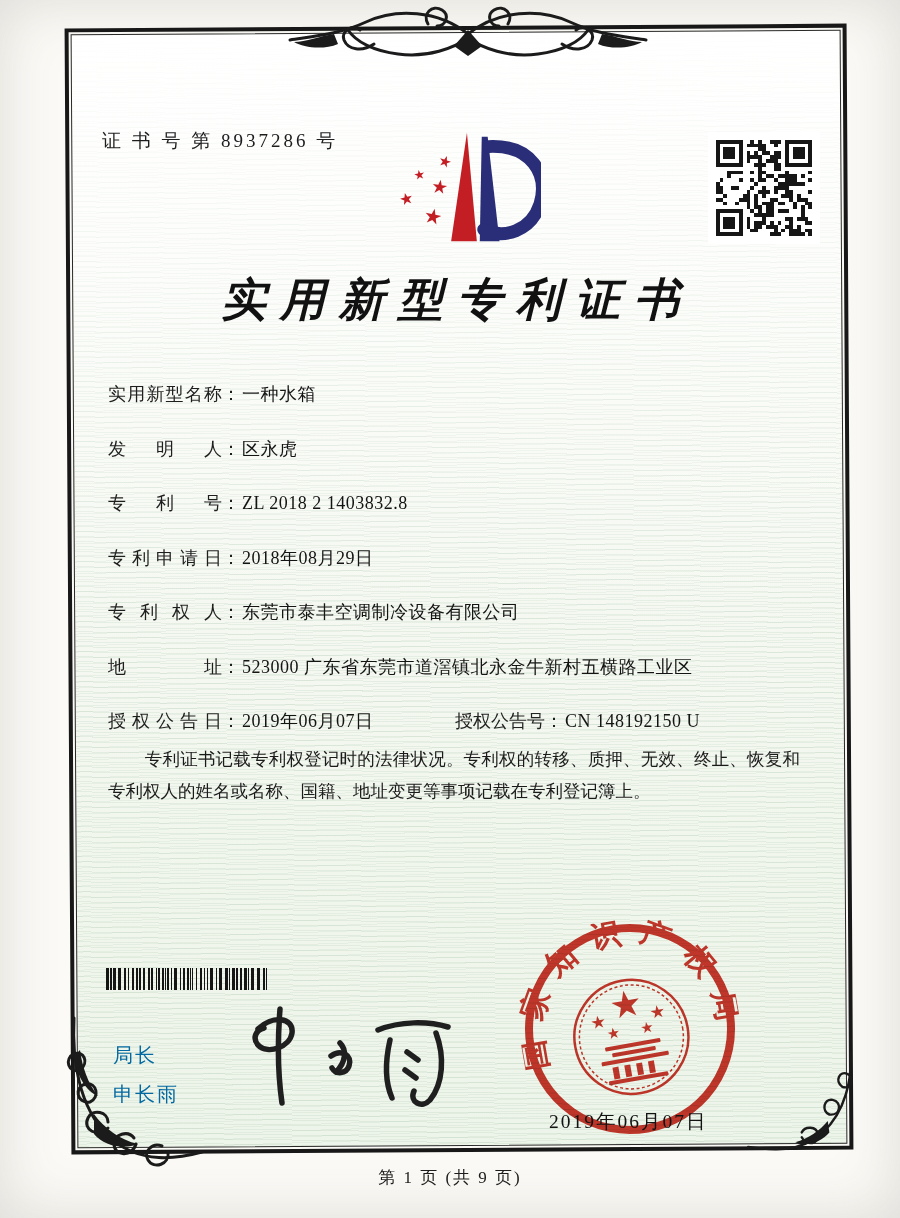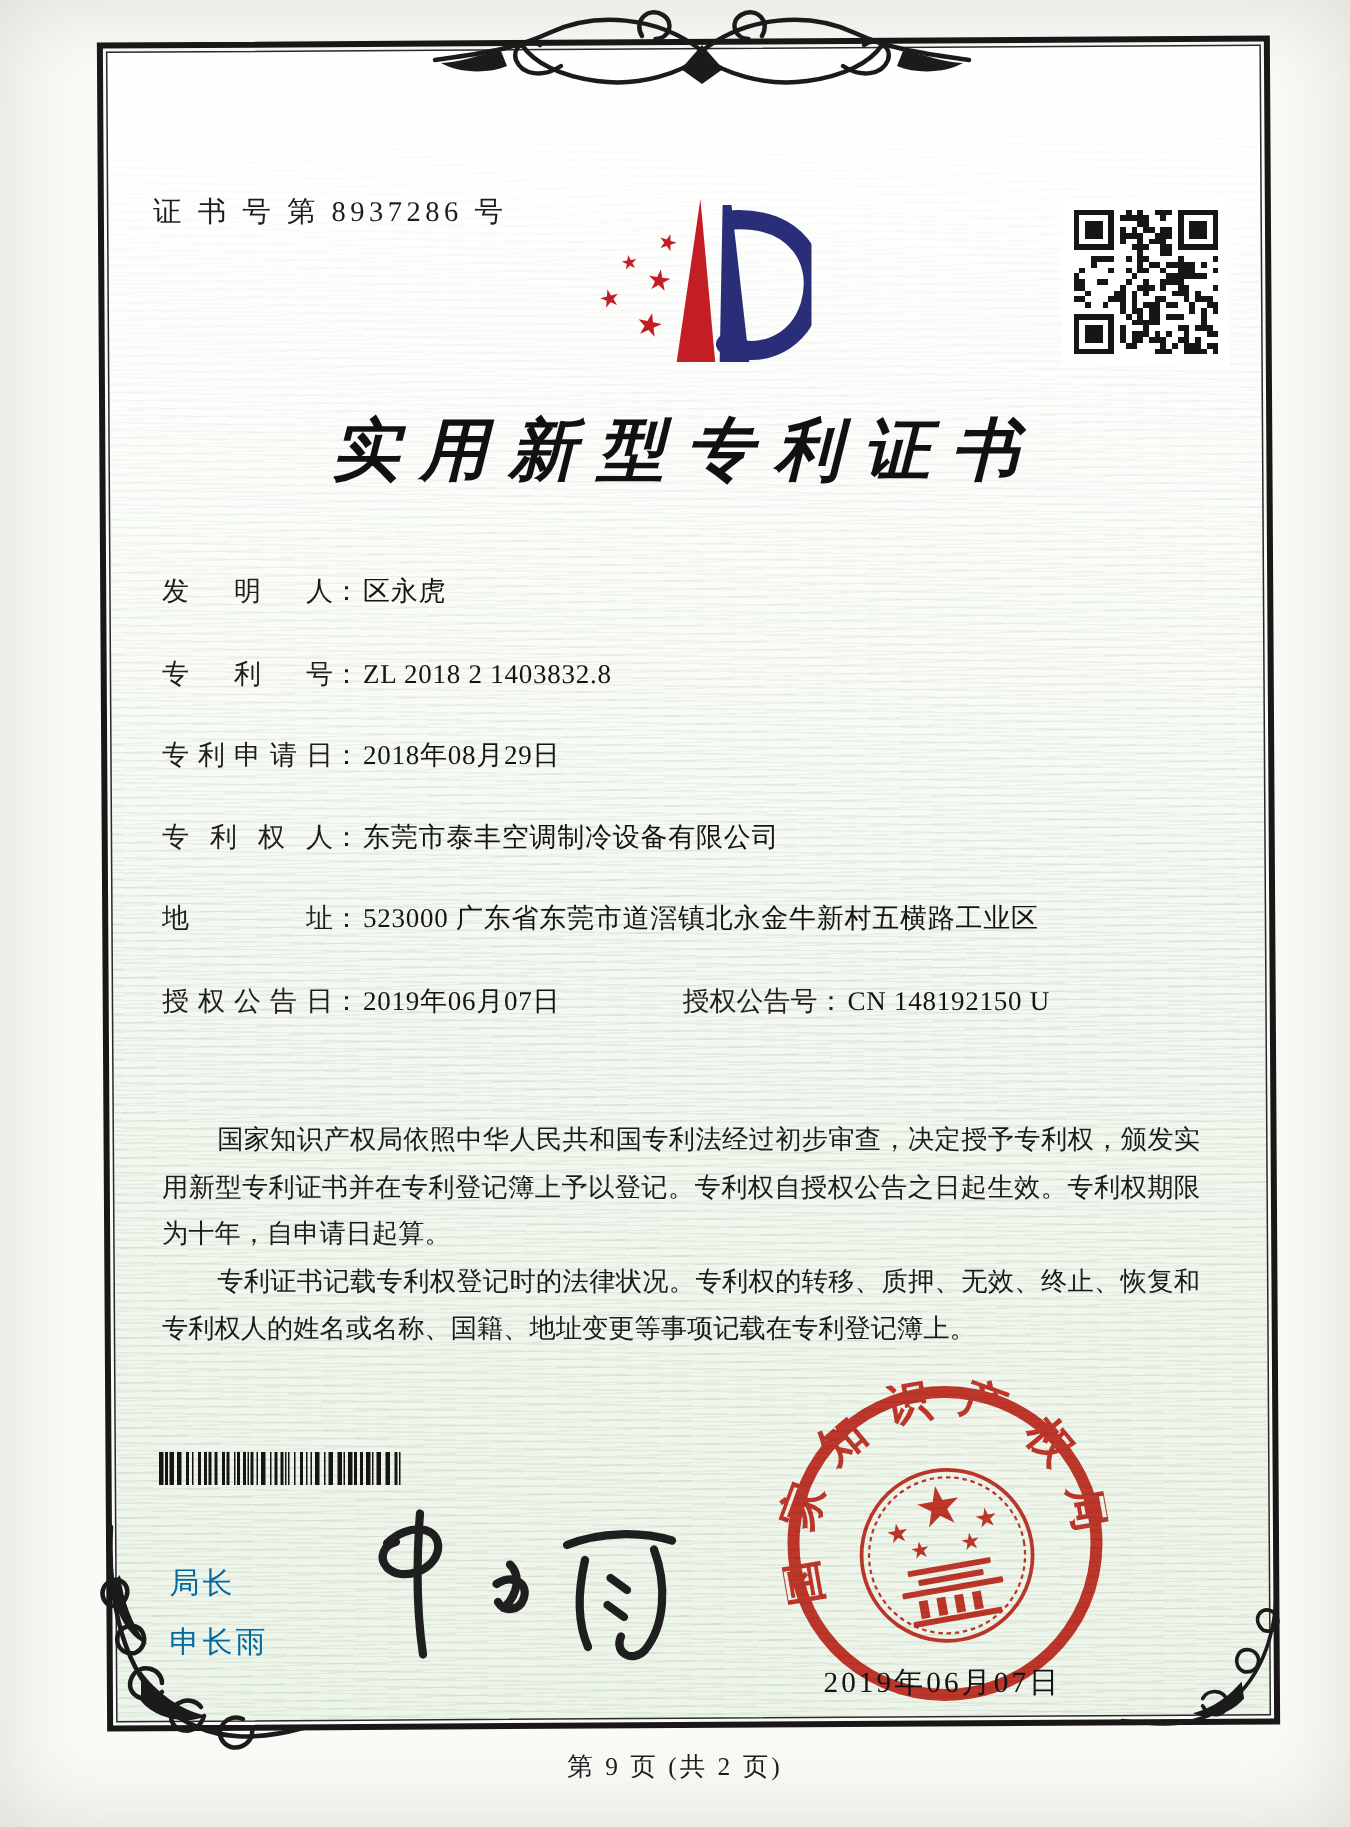--- a/index.html
+++ b/index.html
@@ -358,20 +358,23 @@
         <rect x="22" y="4" width="3" height="3" fill="#161616"></rect>
         <rect x="2" y="20" width="7" height="7" fill="#161616"></rect>
         <rect x="3" y="21" width="5" height="5" fill="#ffffff"></rect>
         <rect x="4" y="22" width="3" height="3" fill="#161616"></rect>
       </svg>
 
     <div class="title">实用新型专利证书</div>
 
     <div class="fields">
       <div class="field-row">
+        <span class="f-label">实用新型名称</span><span class="f-colon">：</span><span class="f-value">一种水箱</span>
+      </div>
+      <div class="field-row">
         <span class="f-label">发明人</span><span class="f-colon">：</span><span class="f-value">区永虎</span>
       </div>
       <div class="field-row">
         <span class="f-label">专利号</span><span class="f-colon">：</span><span class="f-value">ZL 2018 2 1403832.8</span>
       </div>
       <div class="field-row">
         <span class="f-label">专利申请日</span><span class="f-colon">：</span><span class="f-value">2018年08月29日</span>
       </div>
       <div class="field-row">
         <span class="f-label">专利权人</span><span class="f-colon">：</span><span class="f-value">东莞市泰丰空调制冷设备有限公司</span>
@@ -385,21 +388,20 @@
             <span class="f-label">授权公告日</span><span class="f-colon">：</span><span class="f-value">2019年06月07日</span>
           </span>
           <span class="grant-no">
             <span>授权公告号</span><span class="f-colon">：</span><span class="f-value">CN 148192150 U</span>
           </span>
         </span>
       </div>
     </div>
 
     <div class="body-text">
-      <p>国家知识产权局依照中华人民共和国专利法经过初步审查，决定授予专利权，颁发实用新型专利证书并在专利登记簿上予以登记。专利权自授权公告之日起生效。专利权期限为十年，自申请日起算。</p>
       <p>专利证书记载专利权登记时的法律状况。专利权的转移、质押、无效、终止、恢复和专利权人的姓名或名称、国籍、地址变更等事项记载在专利登记簿上。</p>
     </div>
 
     <div class="barcode" id="barcode">
         <span style="width: 3px; margin-right: 1px;"></span>
         <span style="width: 2px; margin-right: 1px;"></span>
         <span style="width: 3px; margin-right: 2px;"></span>
         <span style="width: 3px; margin-right: 3px;"></span>
         <span style="width: 2px; margin-right: 2px;"></span>
         <span style="width: 1px; margin-right: 3px;"></span>
@@ -486,17 +488,17 @@
           <rect x="98" y="145" width="6" height="12"></rect>
           <rect x="110" y="145" width="6" height="12"></rect>
           <rect x="122" y="145" width="6" height="12"></rect>
           <rect x="80" y="158" width="60" height="4" rx="1"></rect>
         </g>
       </g>
     </svg>
 
     <div class="seal-date">2019年06月07日</div>
 
-    <div class="page-info">第 9 页 (共 2 页)</div>
+    <div class="page-info">第 1 页 (共 9 页)</div>
     <div class="footer-note">决定授予专利权</div>
 
   </div>
 </div>
 
 </body></html>

